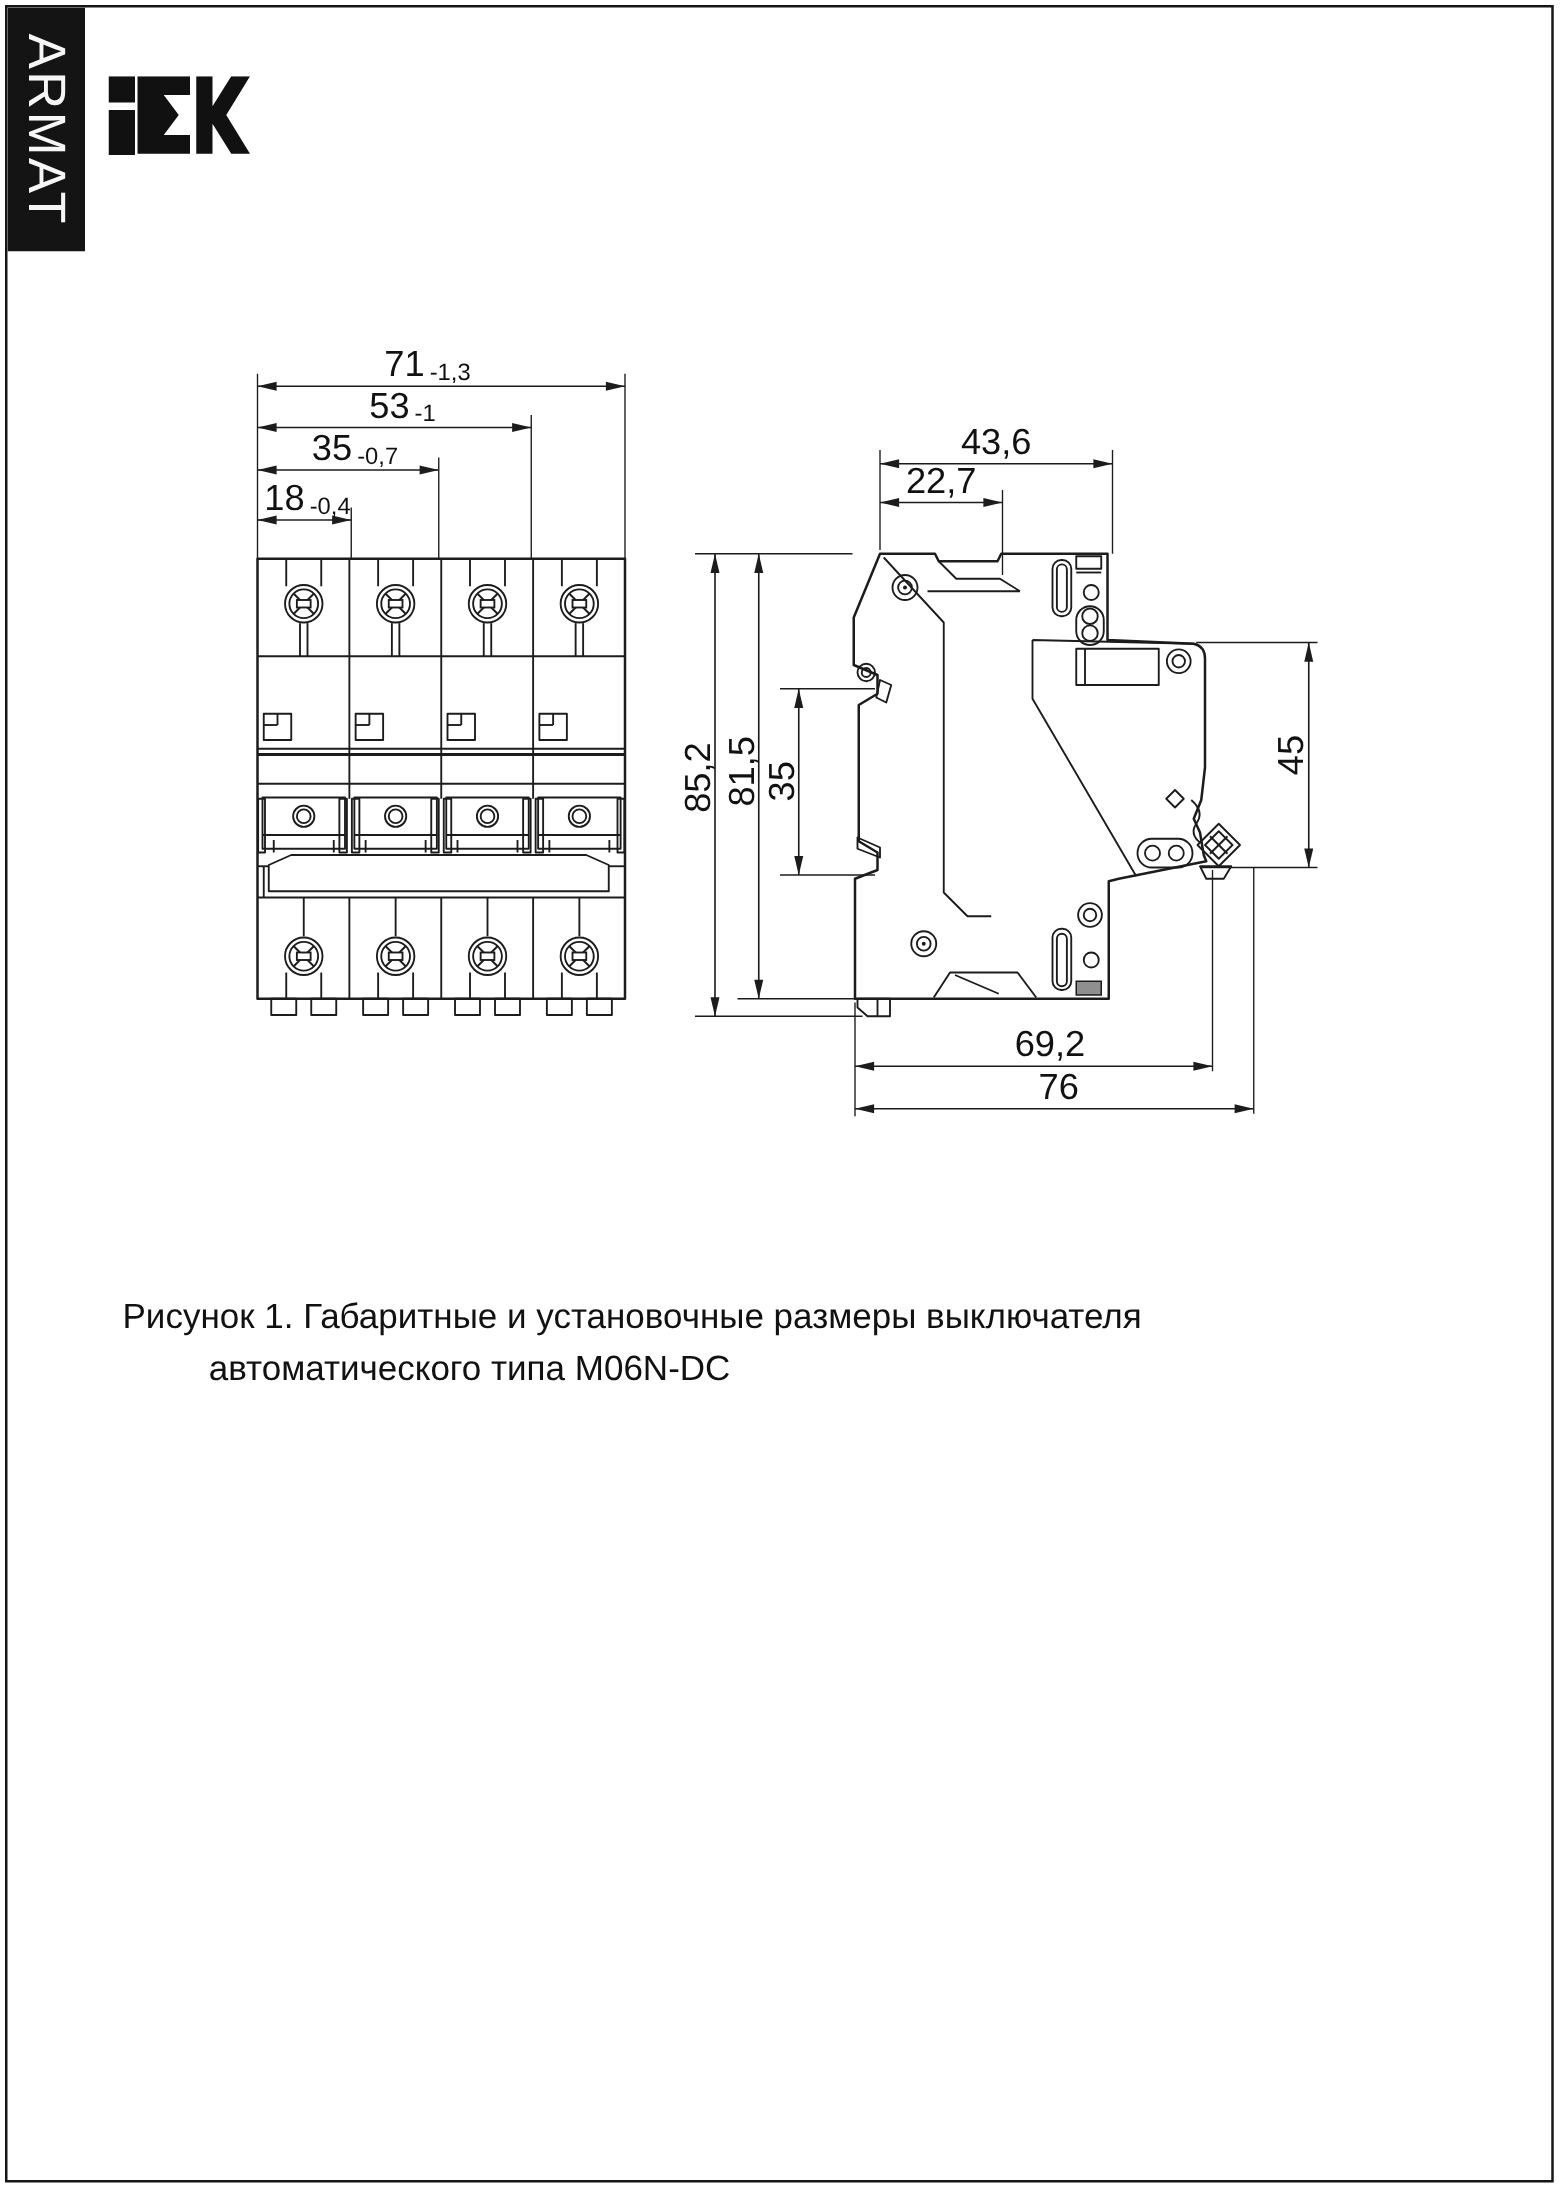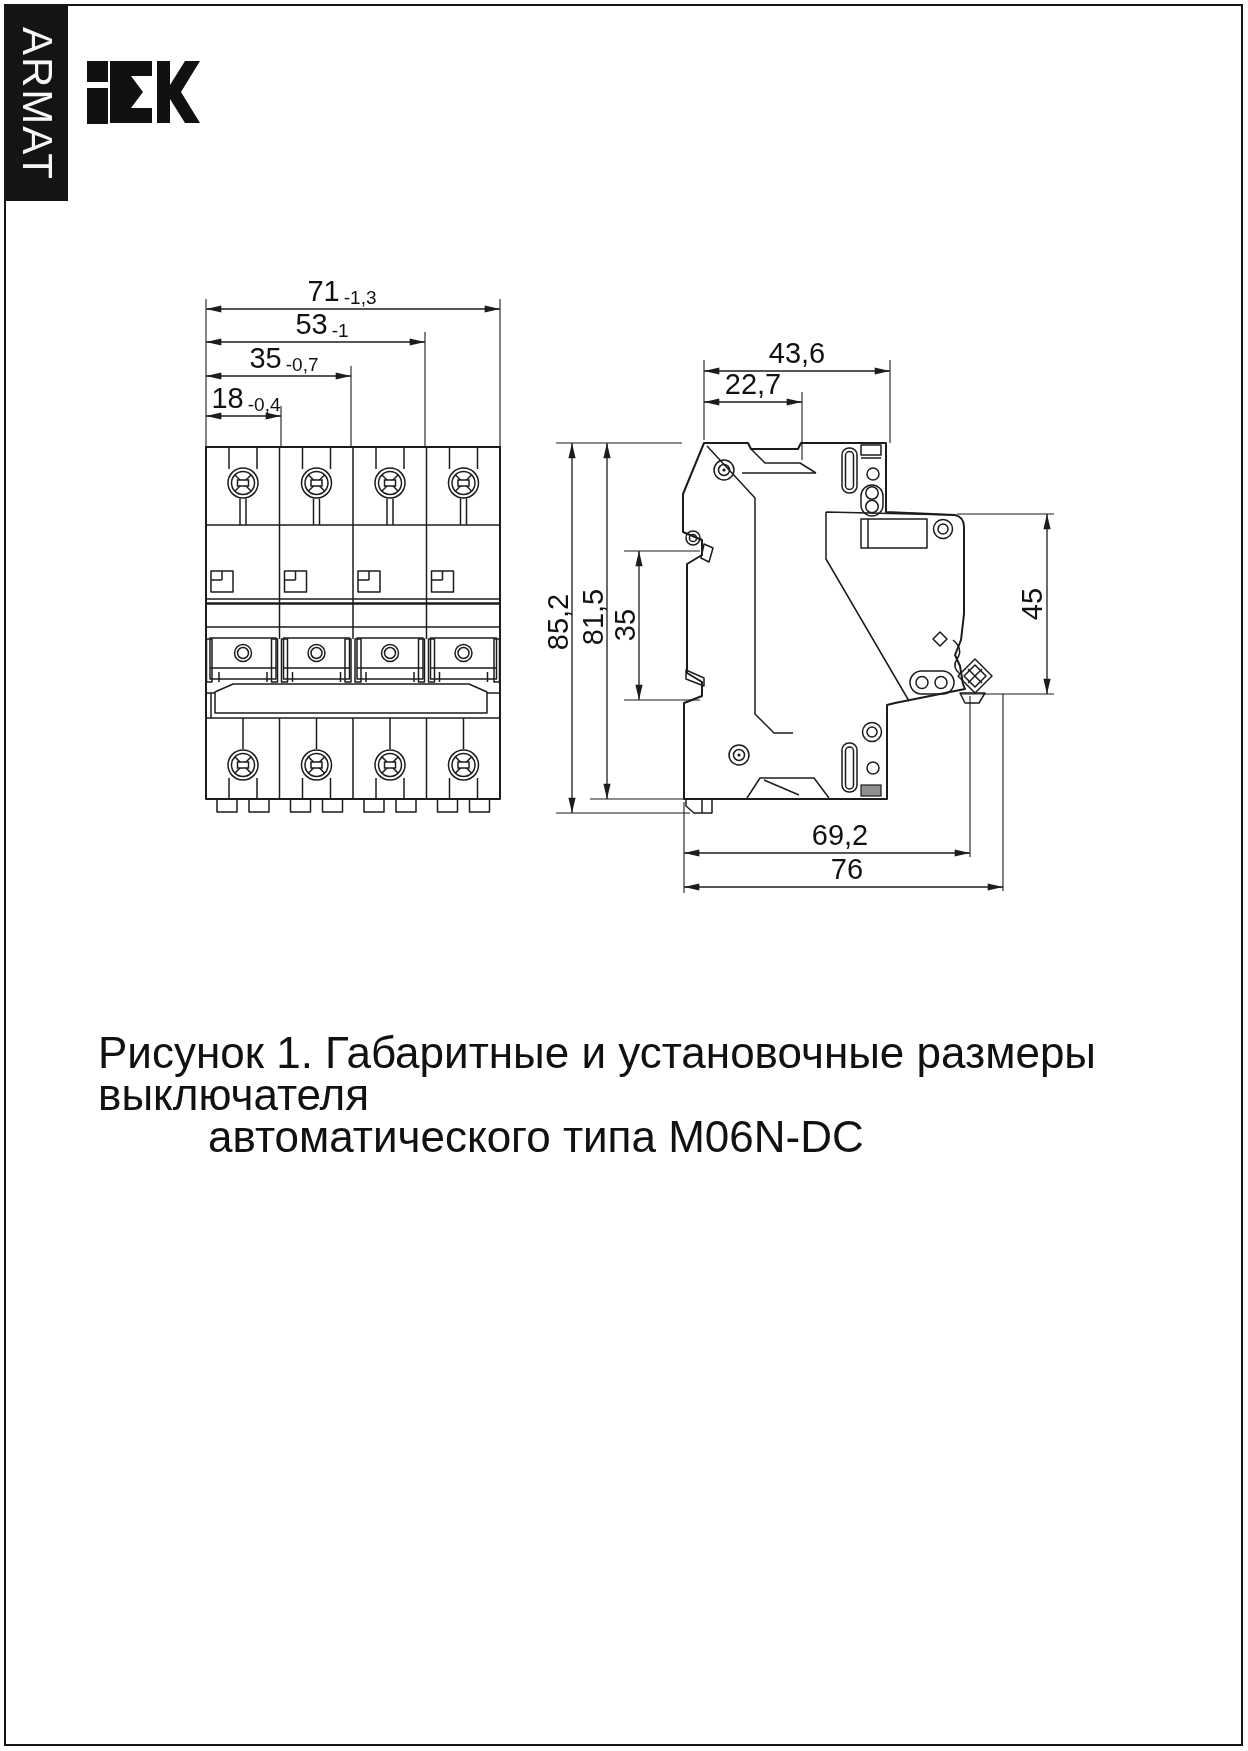--- a/index.html
+++ b/index.html
@@ -4,22 +4,22 @@
 <style>
   html,body{margin:0;padding:0;background:#fff;}
   .page{position:relative;width:1239px;height:1742px;margin:4px;border:2px solid #161616;
         box-sizing:border-box;background:#fff;font-family:"Liberation Sans",sans-serif;overflow:hidden;}
   .armat{position:absolute;left:0;top:0;width:62px;height:195px;background:#141414;
          display:flex;align-items:center;justify-content:center;}
   .armat span{writing-mode:vertical-rl;color:#f6f6f6;font-size:42px;letter-spacing:2px;
               font-family:"Liberation Sans",sans-serif;}
   .logo{position:absolute;left:80px;top:55px;}
   .drawing{position:absolute;left:0;top:0;}
-  .caption{position:absolute;left:92px;top:1026px;font-size:44px;line-height:42px;color:#111;}
-  .cap2{margin-left:110px;}
+  .caption{position:absolute;left:92px;top:1026px;font-size:28px;line-height:42px;color:#111;}
+  .cap2{margin-left:69px;}
   
   .ol{fill:none;stroke:#1c1c1c;stroke-width:2;stroke-linejoin:round;}
   .ln{fill:none;stroke:#1c1c1c;stroke-width:1.5;stroke-linejoin:round;}
   .ext{fill:none;stroke:#1c1c1c;stroke-width:1.1;}
   .dimline{fill:none;stroke:#1c1c1c;stroke-width:1.3;
            marker-start:url(#arr);marker-end:url(#arr);}
   .dimtxt{font-family:"Liberation Sans",sans-serif;font-size:29px;fill:#111;stroke:none;}
   .tol{font-size:19px;}
   .wfill{fill:#fff;stroke:#1c1c1c;stroke-width:1.5;}
   .gfill{fill:#8f8f8f;stroke:#1c1c1c;stroke-width:1.2;}

